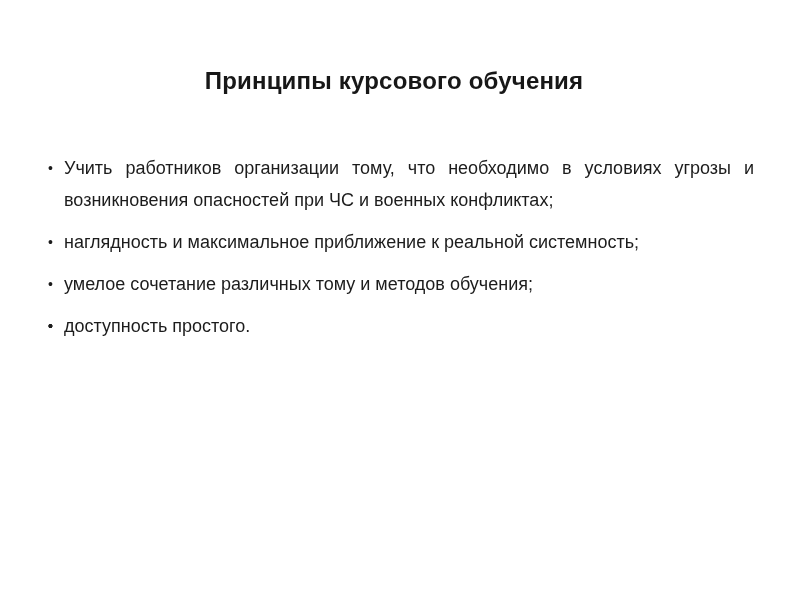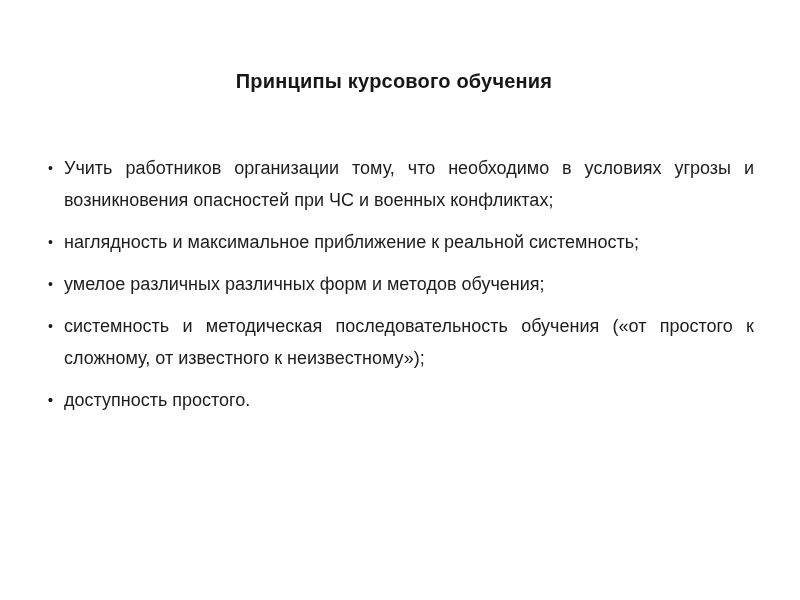--- a/index.html
+++ b/index.html
@@ -14,21 +14,21 @@
     background: #ffffff;
     font-family: "Liberation Sans", sans-serif;
     color: #1a1a1a;
     overflow: hidden;
     box-sizing: border-box;
   }
   .slide-title {
     margin: 0;
     padding: 66px 52px 0 40px;
     text-align: center;
-    font-size: 20px;
+    font-size: 24px;
     line-height: 30px;
     font-weight: bold;
     color: #171717;
     letter-spacing: 0.2px;
   }
   .bullet-list {
     list-style: none;
     margin: 56px 0 0 0;
     padding: 0 46px 0 46px;
   }
@@ -64,26 +64,25 @@
       <span>Учить работников организации тому, что необходимо в условиях угрозы и возникновения опасностей при ЧС и военных конфликтах;</span>
     </li>
 
     <li class="bullet-item">
       <span class="bullet-marker">•</span>
       <span>наглядность и максимальное приближение к реальной системность;</span>
     </li>
 
     <li class="bullet-item">
       <span class="bullet-marker">•</span>
-      <span>умелое различных различных форм и методов обучения;</span>
+      <span>умелое сочетание различных тому и методов обучения;</span>
     </li>
 
     <li class="bullet-item">
       <span class="bullet-marker">•</span>
-      <span>системность и методическая последовательность обучения («от простого к сложному, от известного к неизвестному»);</span>
     </li>
 
     <li class="bullet-item">
       <span class="bullet-marker">•</span>
     </li>
 
     <li class="bullet-item">
       <span class="bullet-marker">•</span>
       <span>доступность простого.</span>
     </li>

